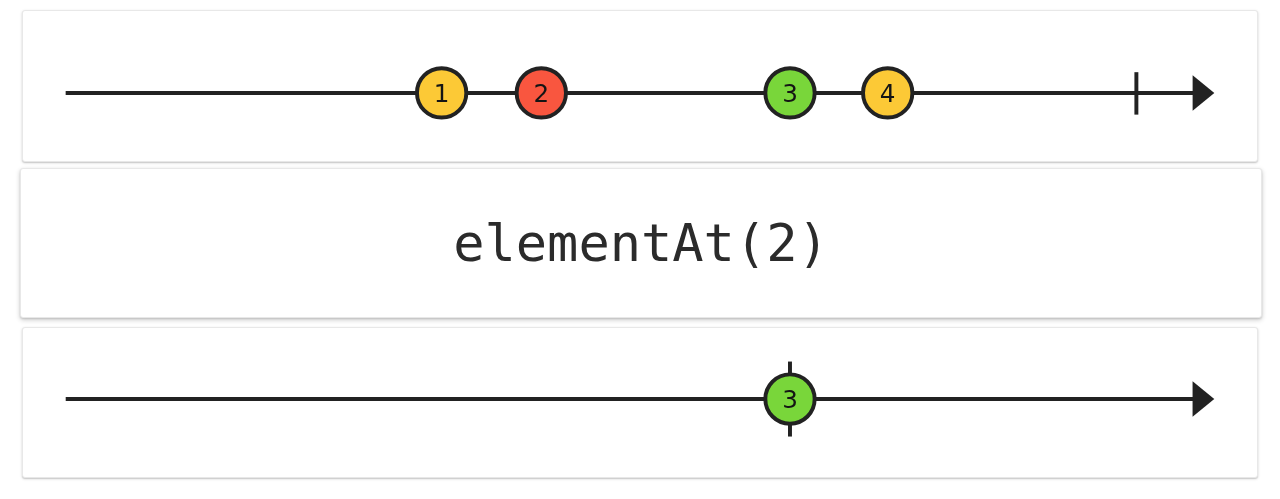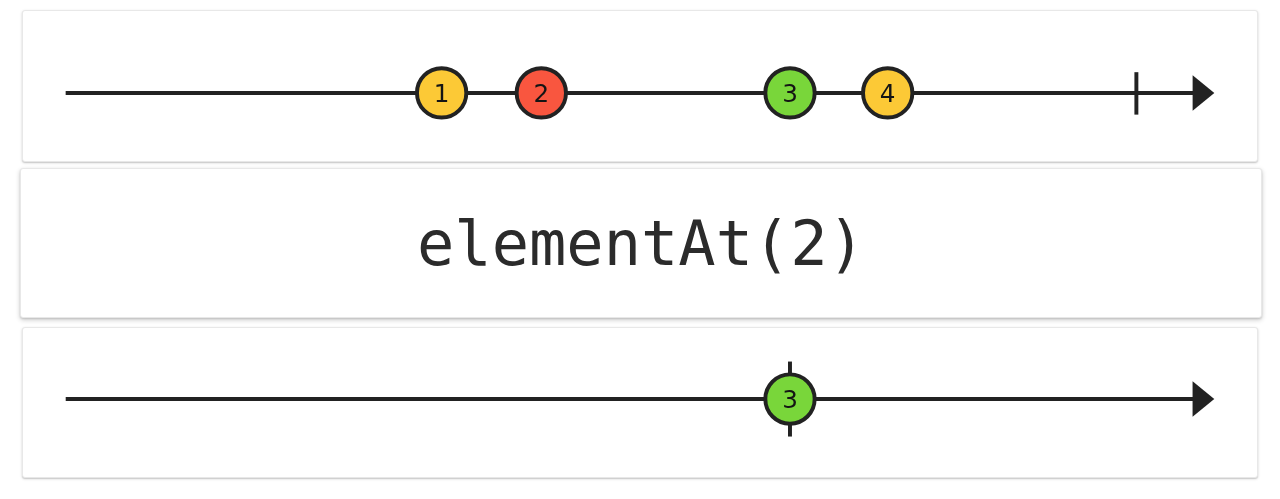--- a/index.html
+++ b/index.html
@@ -62,21 +62,21 @@
   .operator-label {
     position: absolute;
     left: 0;
     top: 0;
     width: 100%;
     height: 100%;
     display: flex;
     align-items: center;
     justify-content: center;
     font-family: "DejaVu Sans Mono", "Liberation Mono", monospace;
-    font-size: 62px;
+    font-size: 52px;
     color: #2b2b2b;
     letter-spacing: 0px;
     white-space: pre;
     user-select: none;
   }
 
   .marble-number {
     font-family: "DejaVu Sans", "Liberation Sans", sans-serif;
     font-size: 25px;
     fill: #141414;

